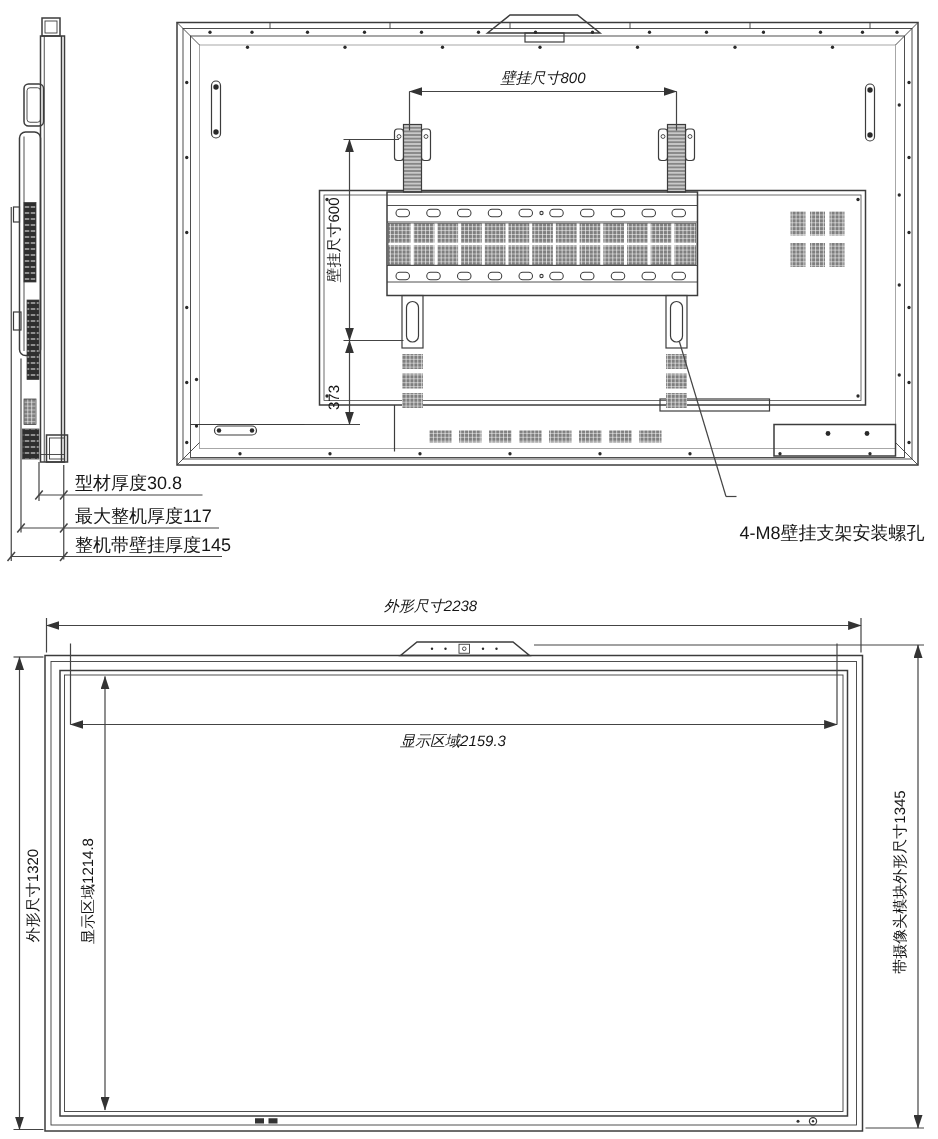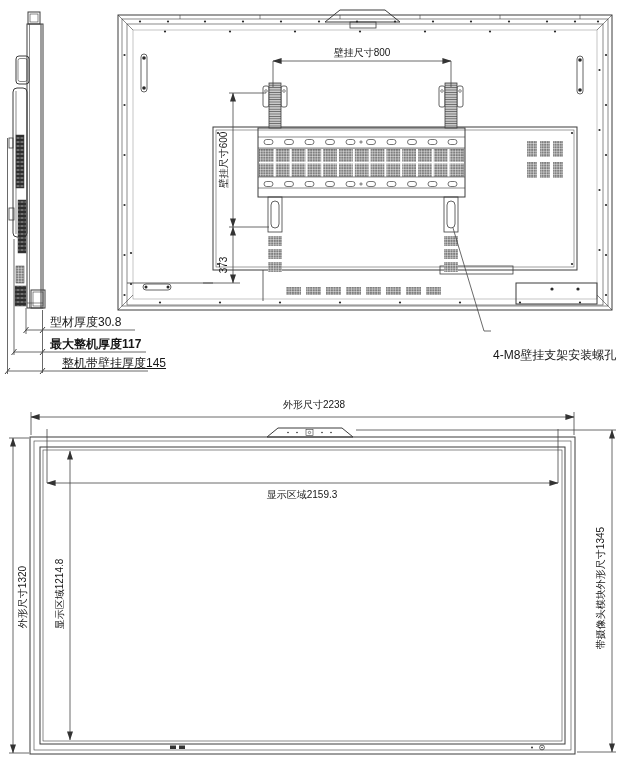--- a/index.html
+++ b/index.html
@@ -1,21 +1,21 @@
 <!DOCTYPE html>
 <html><head>
 <meta charset="utf-8">
 <style>
   * { margin:0; padding:0; box-sizing:border-box; }
   html,body { background:#fff; }
   body { width:625px; height:759px; font-family:"Liberation Sans","DejaVu Sans",sans-serif; }
   .canvas { position:relative; width:625px; height:759px; background:#ffffff; overflow:hidden; }
   .canvas > svg { position:absolute; left:0; top:0; }
   .lbl { position:absolute; font-size:10px; color:#161616; white-space:nowrap;
-         transform:translate(-50%,-50%); line-height:1; }
+         transform:translate(-50%,-50%); line-height:1;font-style:italic; }
   .lbl-left { position:absolute; font-size:12px; color:#161616; white-space:nowrap;
          transform:translateY(-50%); line-height:1; }
   .vlbl { position:absolute; font-size:10px; color:#161616; white-space:nowrap;
          transform:translate(-50%,-50%) rotate(-90deg); line-height:1; }
 </style>
 </head>
 <body>
 
 <div class="canvas">
 
@@ -330,27 +330,27 @@
 
     <line x1="70" y1="451" x2="70" y2="740" marker-start="url(#as)" marker-end="url(#ae)"></line>
 
     <line x1="356" y1="430" x2="616" y2="430"></line>
     <line x1="577" y1="752" x2="616" y2="752"></line>
     <line x1="612" y1="430" x2="612" y2="752" marker-start="url(#as)" marker-end="url(#ae)"></line>
   </g>
 </svg>
 
 <div class="lbl-left" style="left:50px; top:322px;">型材厚度30.8</div>
-<div class="lbl-left" style="left:50px; top:344px;font-weight:bold;">最大整机厚度117</div>
-<div class="lbl-left" style="left:62px; top:363px;text-decoration:underline;">整机带壁挂厚度145</div>
+<div class="lbl-left" style="left:50px; top:344px;">最大整机厚度117</div>
+<div class="lbl-left" style="left:50px; top:363px;">整机带壁挂厚度145</div>
 
 <div class="lbl" style="left:362px; top:53px;">壁挂尺寸800</div>
 <div class="vlbl" style="left:224px; top:160px;">壁挂尺寸600</div>
 <div class="vlbl" style="left:224px; top:265px;">373</div>
 <div class="lbl-left" style="left:493px; top:331px;margin-top:24px;">4-M8壁挂支架安装螺孔</div>
 
-<div class="lbl" style="left:314px; top:405px;">外形尺寸2238</div>
+<div class="lbl" style="left:287px; top:405px;">外形尺寸2238</div>
 <div class="lbl" style="left:302px; top:495px;">显示区域2159.3</div>
 <div class="vlbl" style="left:23px; top:597px;">外形尺寸1320</div>
 <div class="vlbl" style="left:60px; top:594px;">显示区域1214.8</div>
 <div class="vlbl" style="left:601px; top:588px;">带摄像头模块外形尺寸1345</div>
 
 </div>
 
 </body></html>

